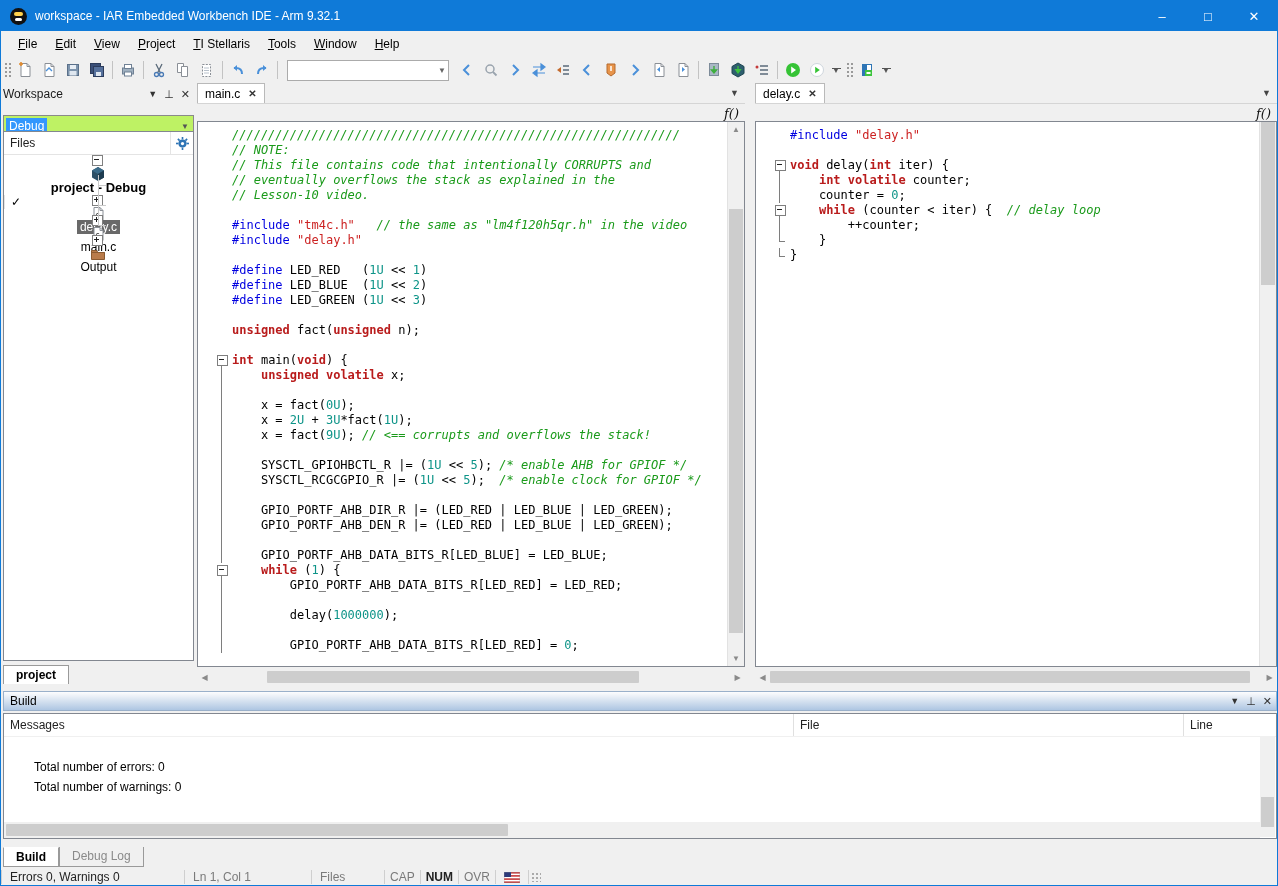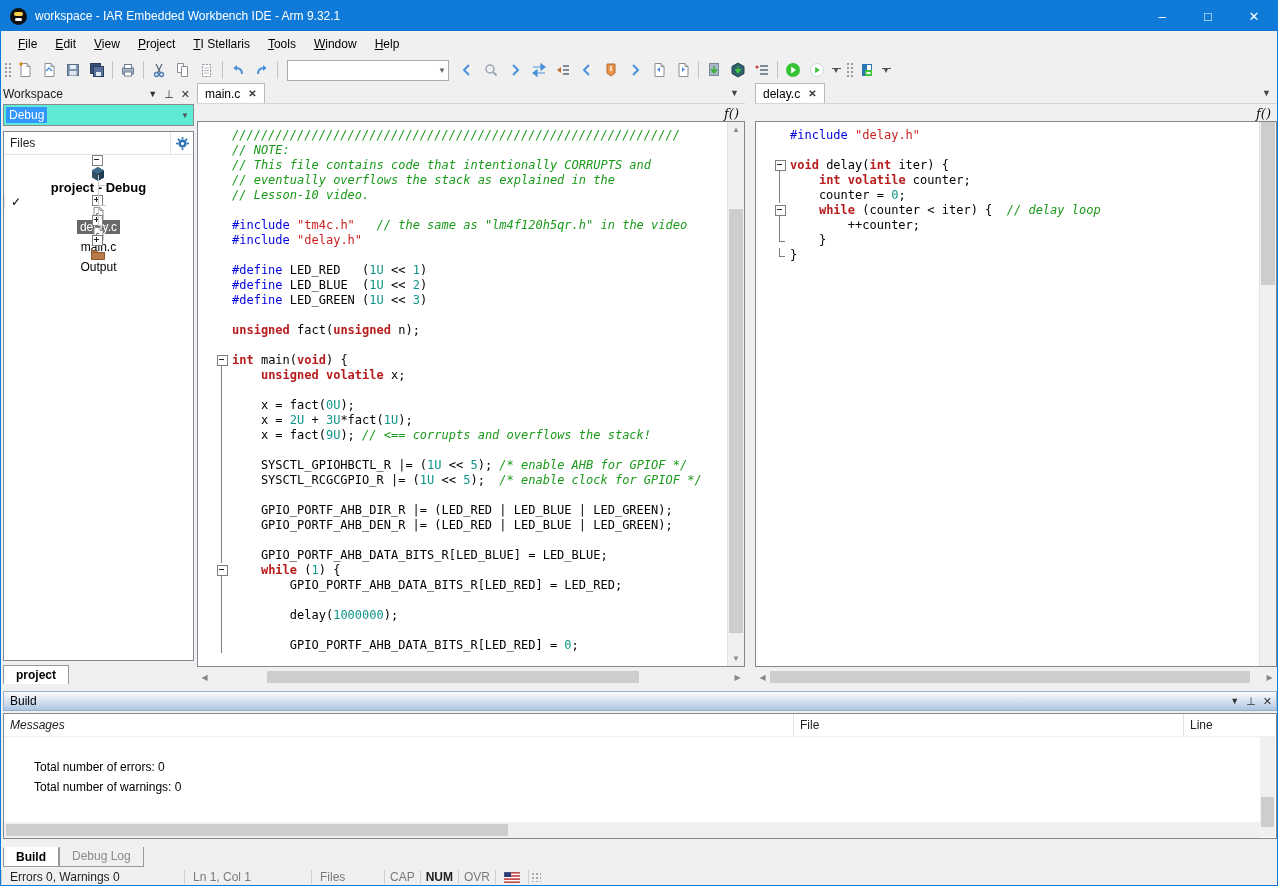--- a/index.html
+++ b/index.html
@@ -27,21 +27,21 @@
   .tsep{width:1px;height:18px;background:#c3c3c3;margin:0 3px;flex:none;}
   .tcombo{width:160px;height:19px;background:#fff;border:1px solid #ababab;margin:0 6px;display:flex;align-items:center;flex:none;}
   .tcombo input{flex:1;border:none;outline:none;height:15px;font-size:11px;padding:0 3px;background:transparent;}
   .tcombo .arr{width:14px;color:#666;font-size:8px;text-align:center;}
   .tovf{width:14px;height:22px;color:#555;font-size:8px;display:flex;flex-direction:column;align-items:center;justify-content:center;line-height:4px;flex:none;}
   
   .wsp{position:absolute;left:2px;top:84px;width:191px;height:604px;}
   .phead{height:18px;display:flex;align-items:center;font-size:12px;color:#1a1a1a;}
   .phead .pt{flex:1;}
   .picons{display:flex;gap:7px;align-items:center;margin-right:4px;color:#333;font-size:9px;}
-  .combo{margin-top:1px;height:20px;background:#5eead4;border:1px solid #8a8a8a;display:flex;align-items:center;}
+  .combo{margin-top:12px;height:20px;background:#bef264;border:1px solid #8a8a8a;display:flex;align-items:center;}
   .combo .val{margin-left:2px;background:#3297fd;color:#fff;padding:1px 3px;font-size:12px;}
   .combo .arr{margin-left:auto;width:16px;color:#555;font-size:8px;text-align:center;}
   .filesbox{position:absolute;left:0;top:46px;right:0;height:530px;background:#fff;border:1px solid #828790;box-sizing:border-box;}
   .fhdr{height:22px;display:flex;align-items:center;border-bottom:1px solid #e4e4e4;}
   .fhdr .ft{flex:1;padding-left:6px;font-size:12px;color:#222;}
   .chkcol{width:22px;align-self:stretch;border-left:1px solid #e4e4e4;display:flex;align-items:center;justify-content:center;}
   .trow{height:20px;display:flex;align-items:center;font-size:12px;position:relative;flex-direction:column;}
   .trow .lbl{padding:0 3px;white-space:nowrap;}
   .trow.sel .lbl{background:#696969;color:#fff;}
   .trow.root .lbl{font-weight:bold;font-size:13px;}
@@ -755,21 +755,21 @@
     <div class="bhead">
       <div class="bt">Build</div>
       <div class="picons">
         <span>▼</span>
         <span style="font-size:11px;">⊥</span>
         <span style="font-size:11px;">✕</span>
       </div>
     </div>
     <div class="bbody">
       <div class="bcols">
-        <div class="bcol" style="width:790px;font-style:italic;">Messages</div>
+        <div class="bcol" style="width:790px;">Messages</div>
         <div class="bcol" style="width:390px;">File</div>
         <div class="bcol" style="flex:1;border-right:none;">Line</div>
       </div>
       <div id="bmsgs">
           <div class="bmsg"> </div>
           <div class="bmsg">Total number of errors: 0</div>
           <div class="bmsg">Total number of warnings: 0</div>
           <div class="bmsg"> </div>
           <div class="bmsg">Build succeeded</div>
         </div>

